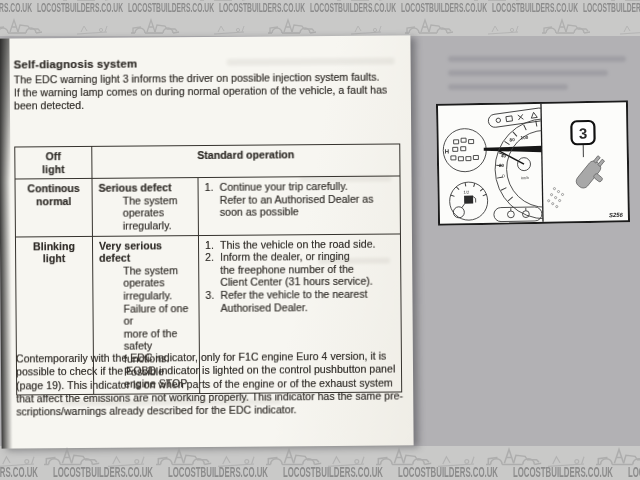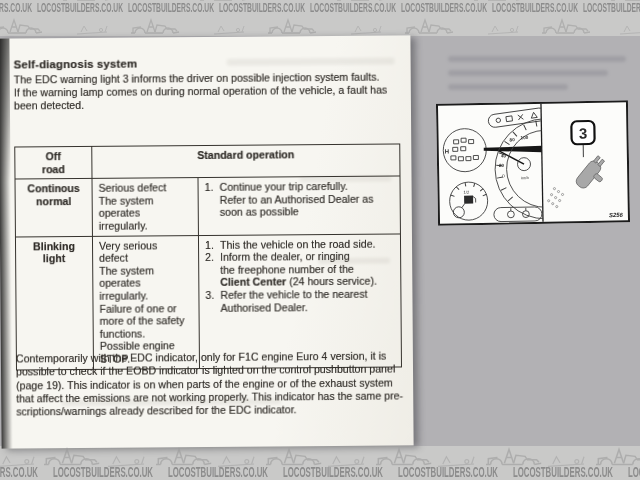--- a/index.html
+++ b/index.html
@@ -30,26 +30,26 @@
          font-size:10.6px;line-height:12.9px;white-space:pre-line;}
   .footer-para{position:absolute;left:15px;top:314px;width:394px;margin:0;
          font-size:10.6px;line-height:13.3px;white-space:pre-line;}
 
   table.diag{position:absolute;left:15px;top:108px;border-collapse:collapse;
              table-layout:fixed;width:385px;}
   table.diag td{border:1.2px solid #35322d;padding:3px 6px;font-size:10.6px;
                 line-height:12.6px;vertical-align:top;}
   td.c1{text-align:center;vertical-align:middle;font-weight:bold;white-space:pre-line;}
   td.hdr{font-weight:bold;text-align:center;vertical-align:middle;}
-  .defect-title{font-weight:normal;white-space:pre-line;}
-  .defect-desc{white-space:pre-line;}
+  .defect-title{font-weight:bold;white-space:pre-line;}
+  .defect-desc{white-space:pre-line;margin-left:24px;}
   .action{display:flex;}
   .action .n{width:15px;flex:none;}
   .action .t{flex:1;white-space:pre-line;}
-  b.inline{font-weight:bold;margin-top:12px;}
+  b.inline{font-weight:normal;margin-top:12px;}
 
   
   .smudge{position:absolute;border-radius:3px;background:#5a5648;opacity:.08;filter:blur(1.6px);}
   .gsmudge{position:absolute;border-radius:3px;background:#7d7c86;opacity:.33;filter:blur(1.8px);}
 
   
   .figure{position:absolute;left:437px;top:66px;width:192px;height:122px;
           transform:rotate(-1deg);}
   .figure svg{display:block;}
   .fig-line{stroke:#3d3d3d;stroke-width:.9;fill:none;}
@@ -122,21 +122,21 @@
 
     <table class="diag">
       <colgroup>
             <col style="width:77px">
             <col style="width:106px">
             <col style="width:202px">
           </colgroup>
       <tbody>
             <tr style="height:29px">
         <td class="c1">Off
-road</td>
+light</td>
         <td class="hdr" colspan="2">Standard operation</td>
       </tr>
       <tr style="height:49px">
         <td class="c1">Continous
 normal</td>
         <td>
           <div class="defect-title">Serious defect</div>
           <div class="defect-desc">The system operates
 irregularly.</div>
         </td>
@@ -164,21 +164,21 @@
         </td>
         <td>
           <div class="action">
             <span class="n">1.</span>
             <span class="t">This the vehicle on the road side.</span>
           </div>
           <div class="action">
             <span class="n">2.</span>
             <span class="t"><span>Inform the dealer, or ringing
 the freephone number of the
-</span><b class="inline">Client Center</b><span> (24 hours service).</span></span>
+</span><b class="inline">Client Center</b><span> (31 hours service).</span></span>
           </div>
           <div class="action">
             <span class="n">3.</span>
             <span class="t">Refer the vehicle to the nearest
 Authorised Dealer.</span>
           </div>
         </td>
       </tr>
     </tbody>
         </table>

